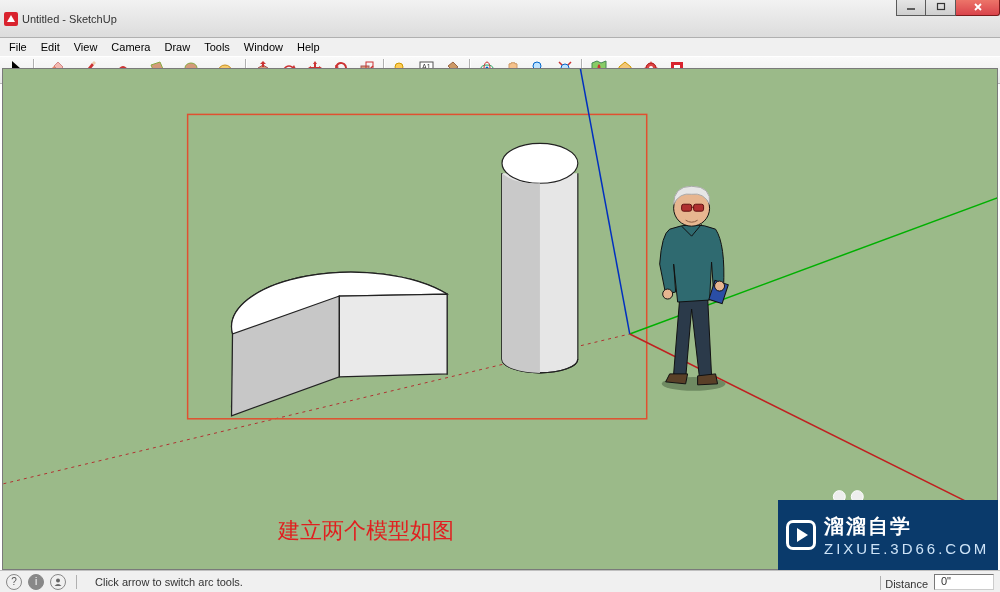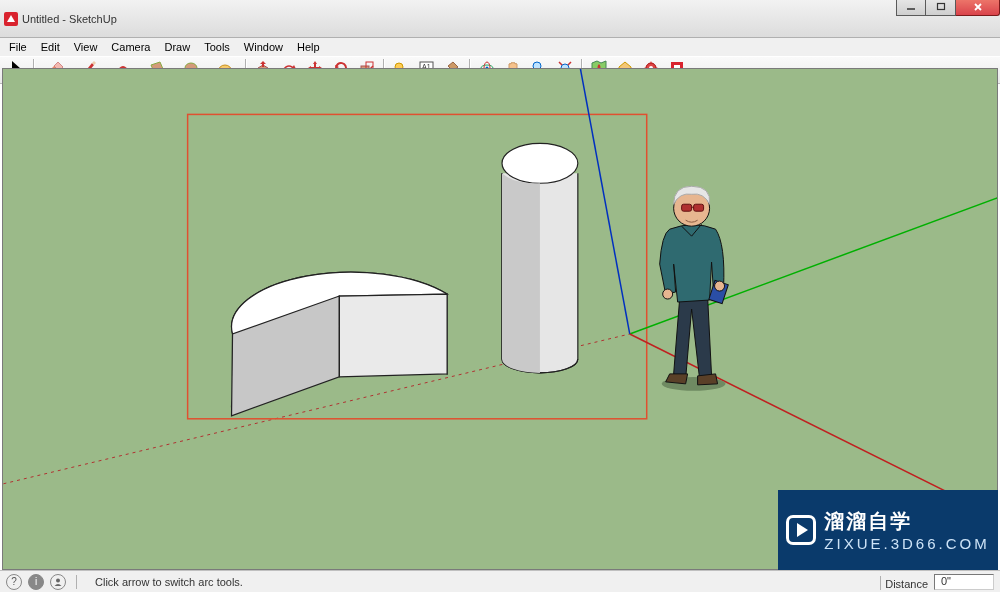--- a/index.html
+++ b/index.html
@@ -82,23 +82,23 @@
   }
   .annotation {
     position:absolute; left:275px; top:447px;
     font-size: 22px; color:#e02020;
     font-family: "Microsoft YaHei","SimSun",sans-serif;
   }
 
   
   .watermark {
     position:absolute; right:2px; bottom:22px;
-    width:220px; height:80px;
+    width:220px; height:70px;
     background:#0a3a6b;
-    display:flex; align-items:center; justify-content:center;
+    display:flex; align-items:center; justify-content:flex-start;
     padding:18px 8px;
   }
   .watermark .play {
     width:30px; height:30px; border:3px solid #fff; border-radius:7px;
     display:flex; align-items:center; justify-content:center; margin-right:8px;
   }
   .watermark .play::after {
     content:""; border-left:11px solid #fff; border-top:7px solid transparent;
     border-bottom:7px solid transparent; margin-left:3px;
   }
@@ -401,20 +401,21 @@
       <rect x="42" y="30" width="10" height="7" rx="2" fill="#b03030" stroke="#601010"></rect>
       <line x1="40" y1="33" x2="42" y2="33" stroke="#601010"></line>
 
       <path d="M34 46 Q40 50 46 46" fill="none" stroke="#8a5a40"></path>
     </g>
 
     <circle cx="838" cy="428" r="6" fill="#eee" stroke="#fff"></circle>
     <circle cx="856" cy="428" r="6" fill="#eee" stroke="#fff"></circle>
   </svg>
 
+  <div class="annotation">建立两个模型如图</div>
 </div>
 
 <div class="watermark">
   <div class="play"></div>
   <div class="txt">
     <div class="big">溜溜自学</div>
     <div class="small">ZIXUE.3D66.COM</div>
   </div>
 </div>
 

